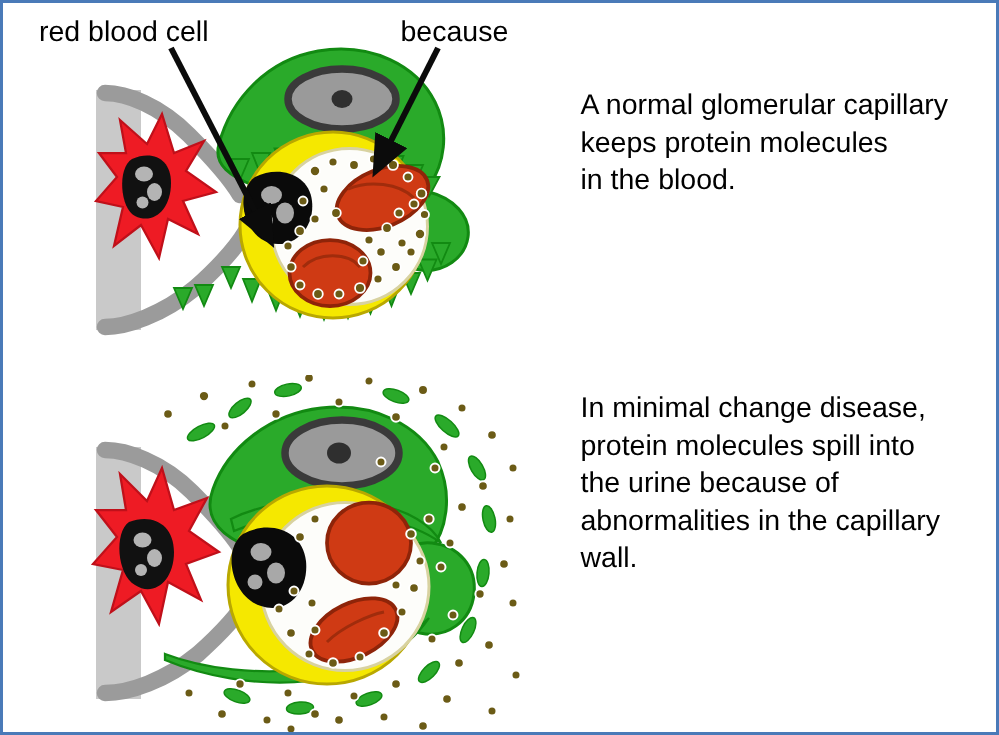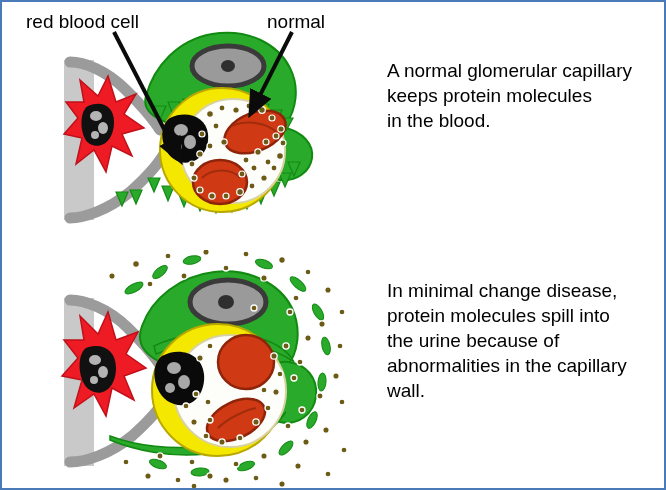--- a/index.html
+++ b/index.html
@@ -304,24 +304,24 @@
       <marker id="arrowhead" markerWidth="7" markerHeight="7" refX="5.5" refY="3" orient="auto" markerUnits="strokeWidth">
         <polygon points="0,0 7,3 0,6" fill="#0b0b0b"></polygon>
       </marker>
     </defs>
     <line x1="112" y1="30" x2="178" y2="158" stroke="#0b0b0b" stroke-width="4" marker-end="url(#arrowhead)"></line>
     <line x1="290" y1="30" x2="249" y2="111" stroke="#0b0b0b" stroke-width="4" marker-end="url(#arrowhead)"></line>
   </svg>
 
   <div class="label" style="left:24px; top:10px;">red blood cell</div>
 
-  <div class="label" style="left:265px; top:10px;">normal</div>
+  <div class="label" style="left:265px; top:10px;">because</div>
 
   <div class="caption" style="left:337px; top:56px;">A normal glomerular capillary
 keeps protein molecules
 in the blood.</div>
 
-  <div class="caption" style="left:337px; top:276px;">In minimal change disease,
+  <div class="caption" style="left:337px; top:258px;">In minimal change disease,
 protein molecules spill into
 the urine because of
 abnormalities in the capillary wall.</div>
 
 </div>
 
 </body></html>

